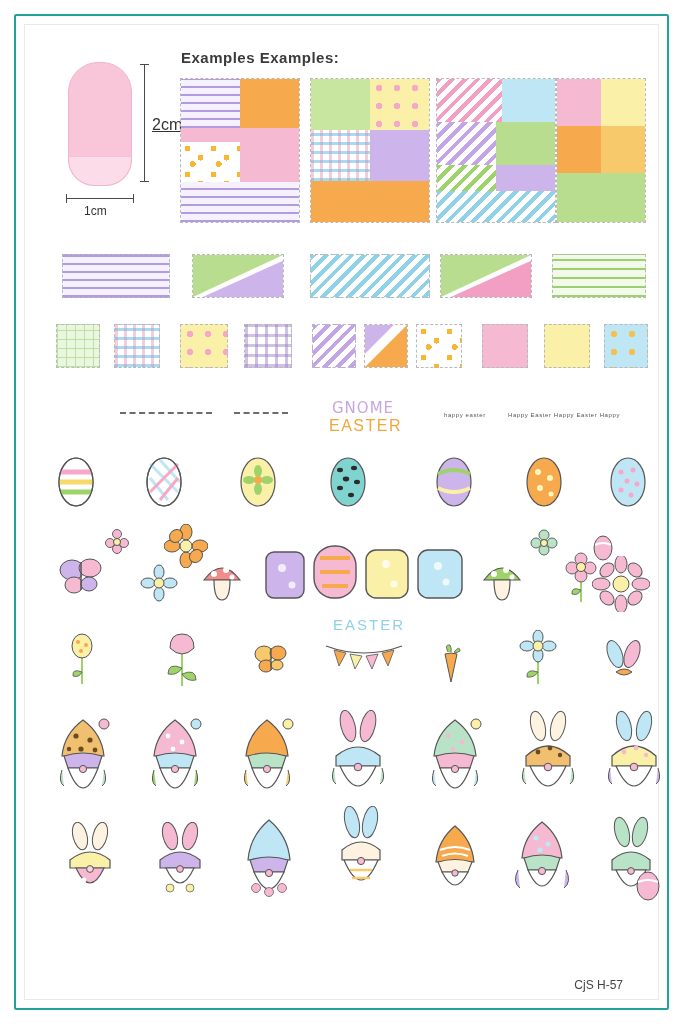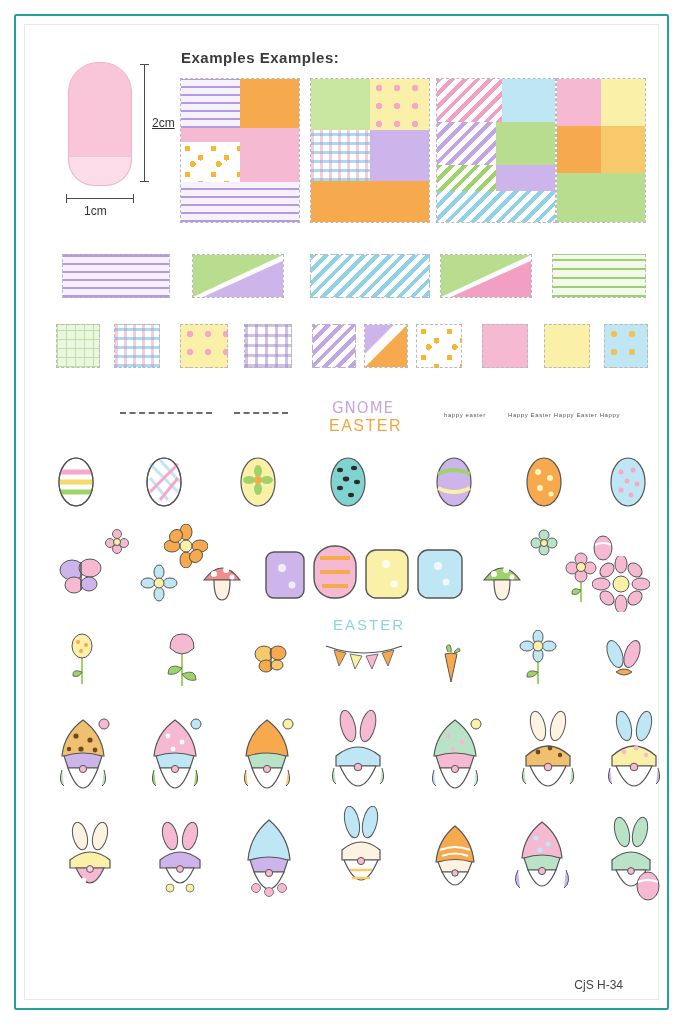--- a/index.html
+++ b/index.html
@@ -40,21 +40,21 @@
     border-radius:0 0 26px 26px;
   }
   .dim-v{
     position:absolute;left:128px;top:48px;width:1px;height:118px;background:#4a4a4a;
   }
   .dim-v:before,.dim-v:after{
     content:"";position:absolute;left:-4px;width:9px;height:1px;background:#4a4a4a;
   }
   .dim-v:before{top:0;} .dim-v:after{bottom:0;}
   .dim-v-label{
-    position:absolute;left:136px;top:100px;font-size:12px;color:#333;text-decoration:underline;
+    position:absolute;left:136px;top:100px;font-size:16px;color:#333;text-decoration:underline;
   }
   .dim-h{
     position:absolute;left:50px;top:182px;width:68px;height:1px;background:#4a4a4a;
   }
   .dim-h:before,.dim-h:after{
     content:"";position:absolute;top:-4px;height:9px;width:1px;background:#4a4a4a;
   }
   .dim-h:before{left:0;} .dim-h:after{right:0;}
   .dim-h-label{
     position:absolute;left:68px;top:188px;font-size:12px;color:#333;
@@ -780,14 +780,14 @@
       <ellipse cx="20" cy="16" rx="7" ry="15" transform="rotate(-14 20 16)" fill="#b9e3c6" stroke="#555"></ellipse>
       <ellipse cx="38" cy="16" rx="7" ry="15" transform="rotate(14 38 16)" fill="#b9e3c6" stroke="#555"></ellipse>
       <path d="M10 44 Q29 28 48 44 L48 54 L10 54 Z" fill="#b9e3c6" stroke="#555" stroke-width="1.2"></path>
       <path d="M14 54 Q29 86 44 54 Z" fill="#fff" stroke="#555" stroke-width="1.2"></path>
       <circle cx="29" cy="55" r="3.4" fill="#f6b9d2" stroke="#555"></circle>
       <ellipse cx="46" cy="70" rx="11" ry="14" fill="#f6b9d2" stroke="#555"></ellipse>
       <path d="M36 66 Q46 62 56 66" stroke="#fff" stroke-width="2" fill="none"></path>
     </svg>
   </div>
 
-  <div class="code">CjS H-34</div>
+  <div class="code">CjS H-57</div>
 </div>
 
 </body></html>

